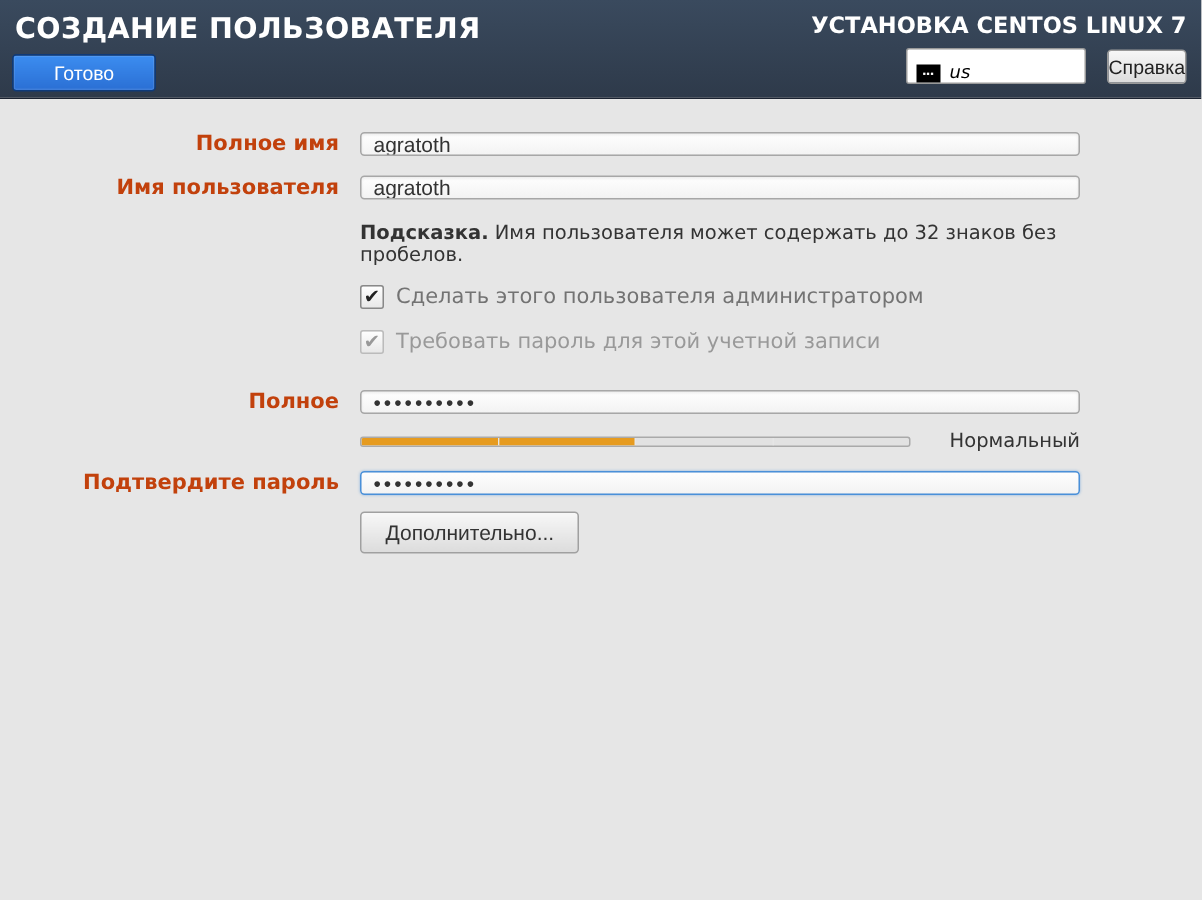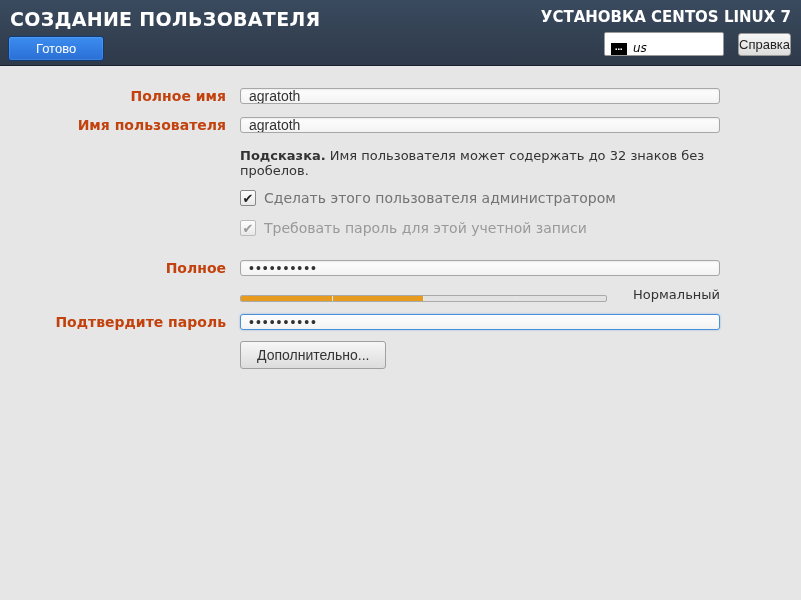--- a/index.html
+++ b/index.html
@@ -119,21 +119,21 @@
     display:flex; align-items:center; justify-content:center;
     font-size:13px; line-height:1; cursor:pointer;
   }
   .check.checked::after { content:"✔"; color:#222; font-weight:bold; }
   .check-label { font-size: 14px; color:#737373; }
   .check-row.disabled .check.checked::after { color:#999; }
   .check-row.disabled .check-label { color:#999; }
   .check-row.disabled .check { border-color:#bbb; cursor:default; }
 
   
-  .strength-row { display:flex; align-items:flex-end; gap:26px; }
+  .strength-row { display:flex; align-items:center; gap:26px; }
   .strength-bar {
     flex:1; height:7px; border:1px solid #aaa; border-radius:2px;
     background: #e2e2e2; position:relative; overflow:hidden;
     display:flex;
   }
   .seg { flex:1; border-right:1px solid #e6e6e6; }
   .seg:last-child { border-right:none; }
   .seg.fill { background:#e69b1f; }
   .strength-label { font-size:13px; color:#333; white-space:nowrap; }
 

